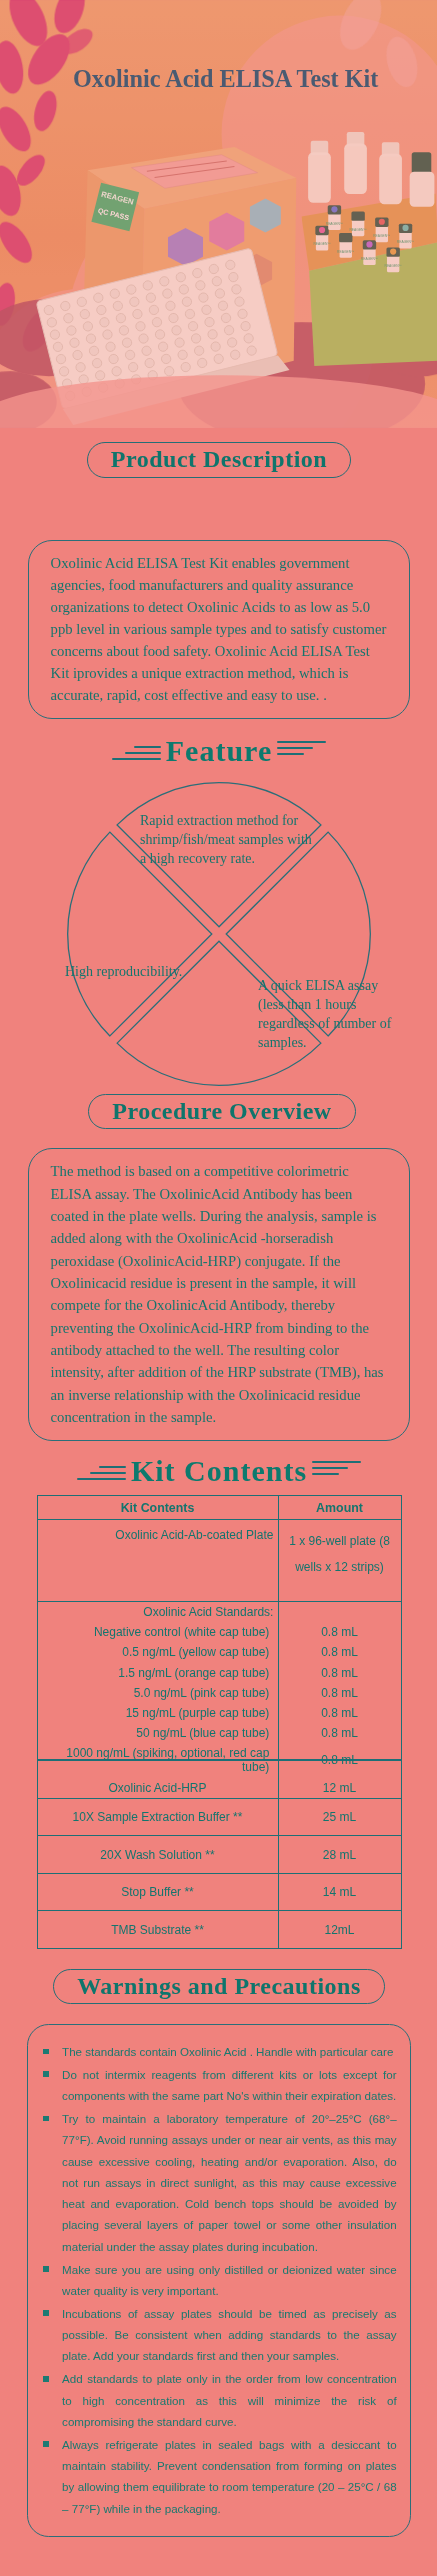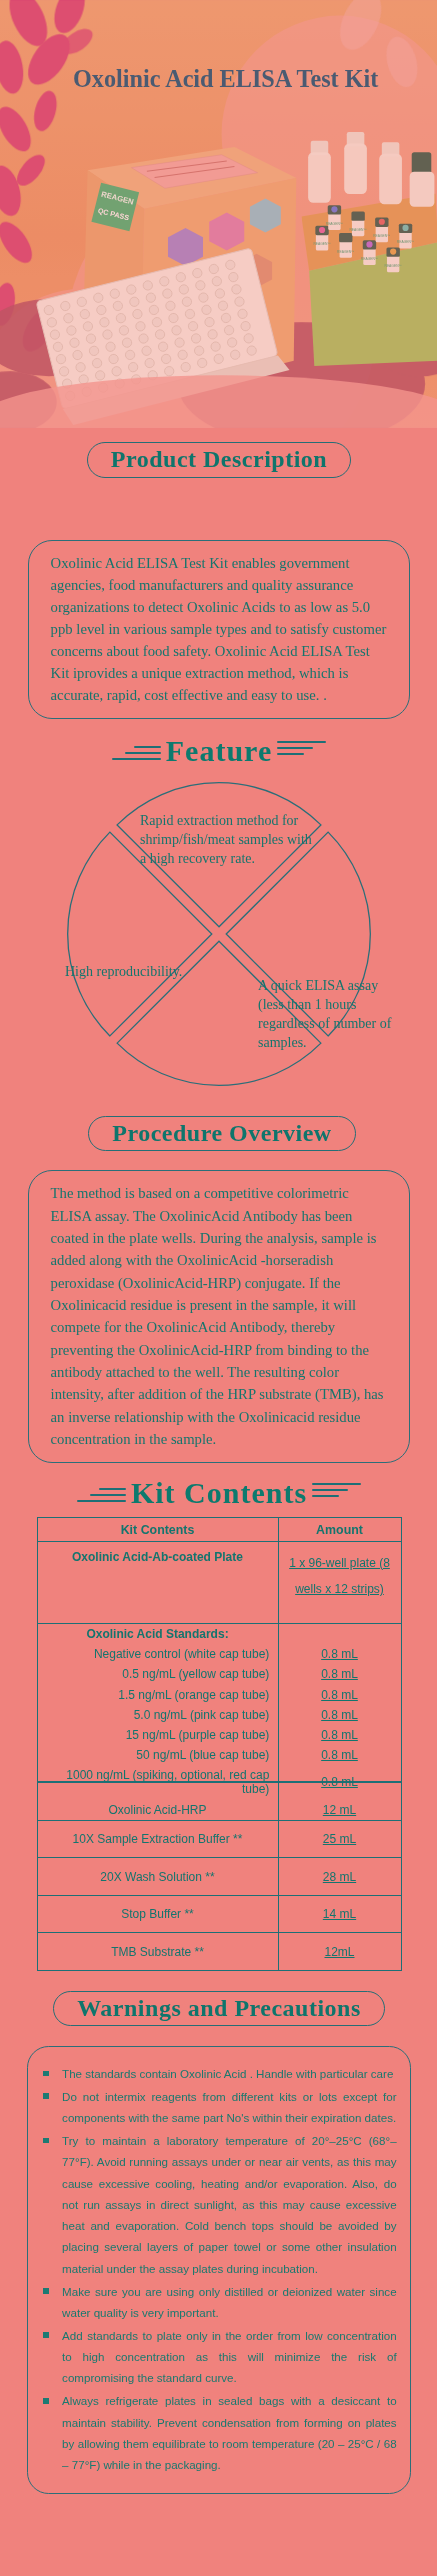--- a/index.html
+++ b/index.html
@@ -52,26 +52,26 @@
     border:1.5px solid #1d6f76;
     font-family:"Liberation Sans","DejaVu Sans",sans-serif;
     font-size:12px; color:#13756e;
   }
   table.kit th {
     border-bottom:1.5px solid #1d6f76; border-left:1.5px solid #1d6f76;
     font-weight:bold; font-size:12.4px; padding:4.6px 3.1px; text-align:center;
   }
   table.kit th:first-child, table.kit td:first-child { border-left:none; }
   table.kit td { border-left:1.5px solid #1d6f76; padding:3.1px 4.1px; }
-  table.kit td.c-amt { width:123px; text-align:center;text-decoration:underline; }
+  table.kit td.c-amt { width:123px; text-align:center; }
   table.kit tr.hline td { border-top:1.5px solid #1d6f76; }
   table.kit tr.pad td { padding:11.3px 4.1px; }
   table.kit tr.r-plate td { padding:7.2px 4.1px 20.6px; vertical-align:top; }
   table.kit tr.r-plate td.c-amt { line-height:2.2; vertical-align:top; }
-  .align-left  { text-align:center;font-weight:bold; }
+  .align-left  { text-align:right; }
   .align-right { text-align:right; padding-right:8.2px !important; }
   .align-center{ text-align:center; }
   tr.struck td {
     background:linear-gradient(180deg, transparent 46%, #1d6f76 46%, #1d6f76 52%, transparent 52%);
   }
 
   
   .wbox {
     border:1.5px solid #2b6e79; border-radius:21.6px;
     margin:0 27px; padding:15.5px 13.4px 15.5px 4.1px;
@@ -371,21 +371,21 @@
       <path d="M 411,307 L 213,505 A 280,280 0 0 1 213,109 Z"></path>
       <path d="M 439,307 L 637,109 A 280,280 0 0 1 637,505 Z"></path>
       <path d="M 425,321 L 623,519 A 280,280 0 0 1 227,519 Z"></path>
     </g>
   </svg>
   <div class="wedge-text wt-top">Rapid extraction method for shrimp/fish/meat samples with a high recovery rate.</div>
   <div class="wedge-text wt-left">High reproducibility.</div>
   <div class="wedge-text wt-right">A quick ELISA assay (less than 1 hours regardless of number of samples.</div>
 </div>
 
-<div class="pill-row" style="margin-top:25px;padding-left:6px;">
+<div class="pill-row" style="margin-top:3px;padding-left:6px;">
   <span class="pill">Procedure Overview</span>
 </div>
 <div class="tbox" style="margin-top:18.5px; line-height:1.52;">
   <span>The method is based on a competitive colorimetric ELISA assay. The OxolinicAcid Antibody has been coated in the plate wells. During the analysis, sample is added along with the OxolinicAcid -horseradish peroxidase (OxolinicAcid-HRP) conjugate. If the Oxolinicacid residue is present in the sample, it will compete for the OxolinicAcid Antibody, thereby preventing the OxolinicAcid-HRP from binding to the antibody attached to the well. The resulting color intensity, after addition of the HRP substrate (TMB), has an inverse relationship with the Oxolinicacid residue concentration in the sample.</span>
 </div>
 
 <div class="sec-title" style="margin-top:13.4px;">
   <span class="lines left">
       <i></i>
       <i></i>
@@ -467,19 +467,20 @@
 
 <div class="pill-row" style="margin-top:19.6px;">
   <span class="pill">Warnings and Precautions</span>
 </div>
 <div class="wbox" style="margin-top:20.6px;">
   <ul>
       <li>The standards contain Oxolinic Acid . Handle with particular care</li>
       <li>Do not intermix reagents from different kits or lots except for components with the same part No's within their expiration dates.</li>
       <li>Try to maintain a laboratory temperature of 20°–25°C (68°–77°F). Avoid running assays under or near air vents, as this may cause excessive cooling, heating and/or evaporation. Also, do not run assays in direct sunlight, as this may cause excessive heat and evaporation. Cold bench tops should be avoided by placing several layers of paper towel or some other insulation material under the assay plates during incubation.</li>
       <li>Make sure you are using only distilled or deionized water since water quality is very important.</li>
+      <li>Incubations of assay plates should be timed as precisely as possible. Be consistent when adding standards to the assay plate. Add your standards first and then your samples.</li>
       <li>Add standards to plate only in the order from low concentration to high concentration as this will minimize the risk of compromising the standard curve.</li>
       <li>Always refrigerate plates in sealed bags with a desiccant to maintain stability. Prevent condensation from forming on plates by allowing them equilibrate to room temperature (20 – 25°C / 68 – 77°F) while in the packaging.</li>
     </ul>
 </div>
 
 <div class="spacer"></div>
 
 
 </body></html>

